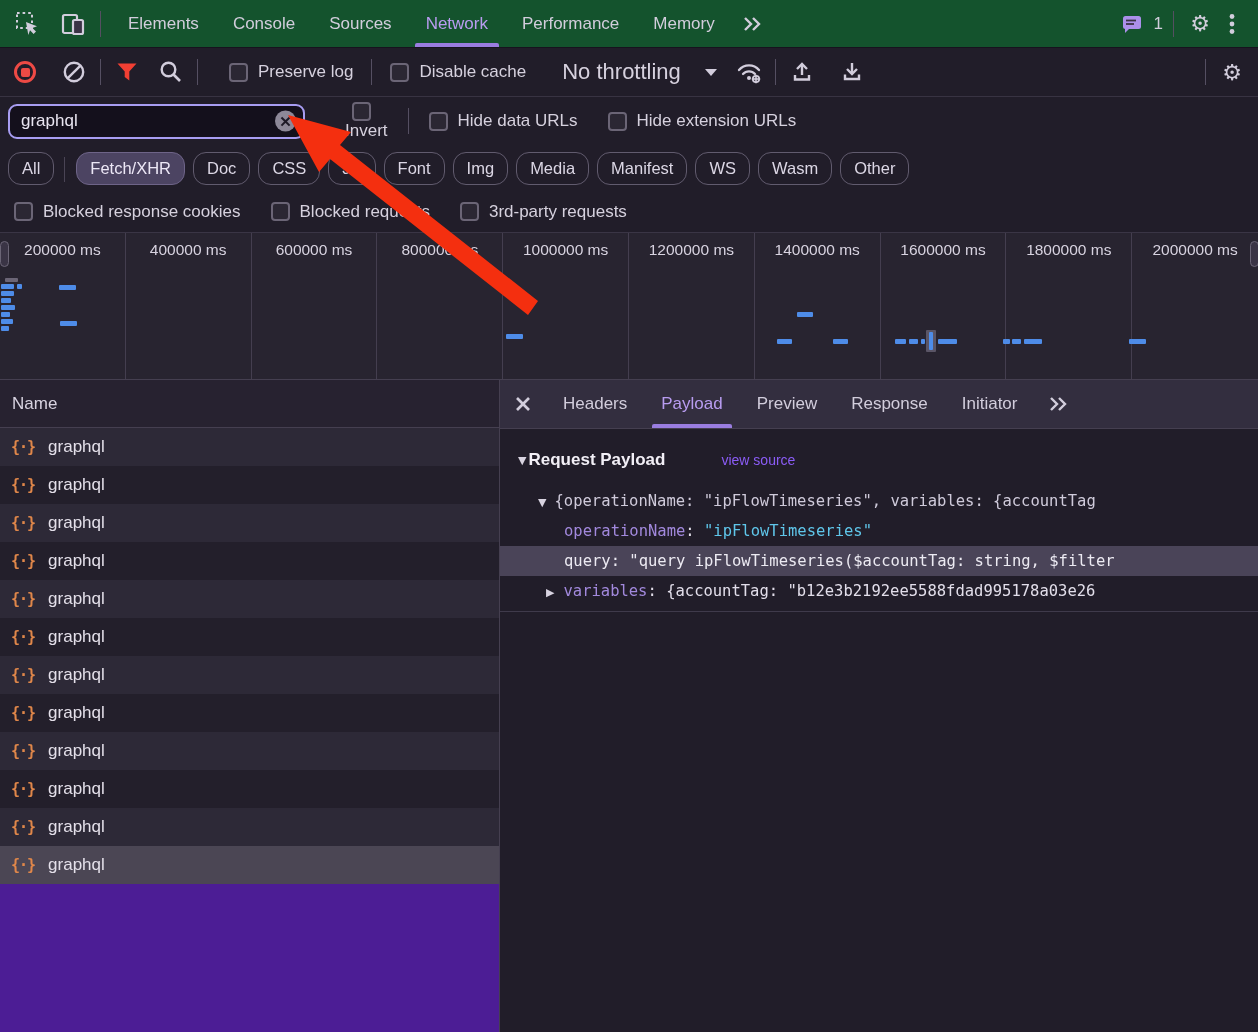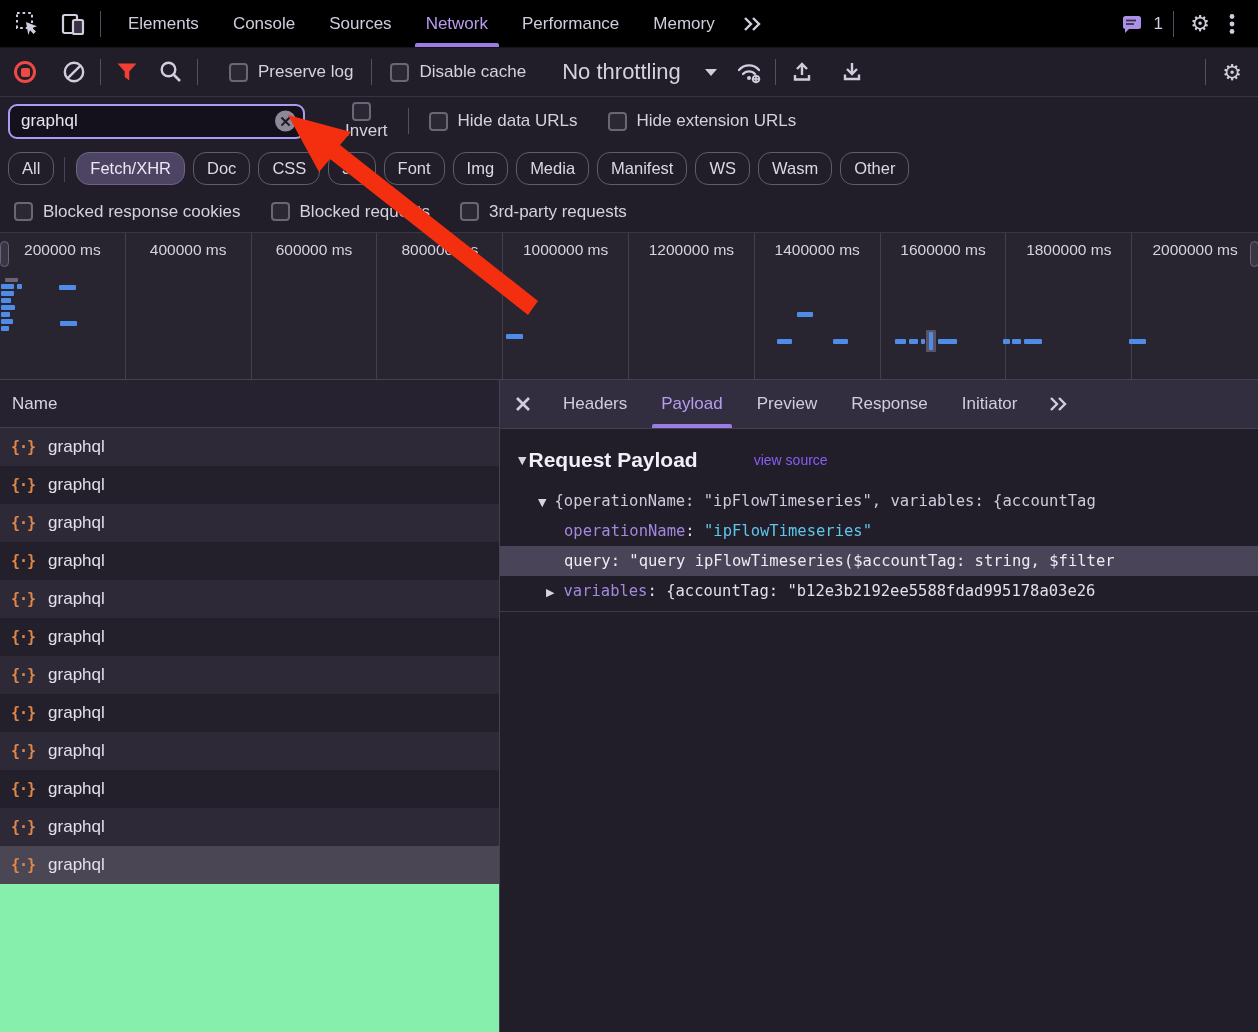--- a/index.html
+++ b/index.html
@@ -1,21 +1,21 @@
 <!DOCTYPE html>
 <html><head>
 <meta charset="utf-8">
 <style>
   * { margin:0; padding:0; box-sizing:border-box; }
   html,body { width:1258px; height:1032px; overflow:hidden; background:#1f1b26;
     font-family:"Liberation Sans", sans-serif; }
   .devtools { position:relative; width:1258px; height:1032px; background:#211d29; }
 
   
-  .tabbar { display:flex; align-items:center; height:48px; background:#000000;
+  .tabbar { display:flex; align-items:center; height:48px; background:#14532d;
     border-bottom:1px solid #17131e; }
   .tabbar .left-icons { display:flex; align-items:center; padding-left:12px; gap:14px; }
   .vsep { width:1px; height:26px; background:#554f62; margin:0 10px; }
   .main-tab { position:relative; height:100%; display:flex; align-items:center;
     padding:0 17px; font-size:17px; color:#d2cddc; cursor:default; }
   .main-tab.selected { color:#b89cf0; }
   .main-tab.selected::after { content:""; position:absolute; left:6px; right:6px;
     bottom:0; height:4px; background:#9a7de0; border-radius:2px 2px 0 0; }
   .tab-right { margin-left:auto; display:flex; align-items:center; padding-right:10px; }
   .badge-count { font-size:17px; color:#d2cddc; margin-left:6px; }
@@ -65,21 +65,21 @@
   .ruler { display:grid; grid-template-columns:repeat(10,1fr); height:100%; }
   .ruler .cell { border-right:1px solid #443e4f; text-align:center; padding-top:8px;
     font-size:15.5px; color:#d8d3e0; white-space:nowrap; overflow:hidden; }
   .ruler .cell:last-child { border-right:none; }
   .ov-bar { position:absolute; border-radius:1px; }
   .handle { position:absolute; top:8px; width:9px; height:26px; background:#3a3445;
     border:1.5px solid #6b6576; border-radius:5px; }
 
   
   .split { display:flex; height:652px; }
-  .leftpane { width:500px; flex:none; border-right:1px solid #453f50; background:#86efac;
+  .leftpane { width:500px; flex:none; border-right:1px solid #453f50; background:#4c1d95;
     display:flex; flex-direction:column; }
   .namehdr { height:48px; background:#272230; border-bottom:1px solid #453f50;
     display:flex; align-items:center; padding-left:12px; font-size:17px; color:#d8d3e0; }
   .req-row { height:38px; display:flex; align-items:center; padding-left:11px; font-size:17px; color:#e4e0ea; }
   .req-row:nth-child(odd) { background:#2d2937; }
   .req-row:nth-child(even) { background:#231f2b; }
   .req-row.selected { background:#4b4654; }
   .braces { font-family:"DejaVu Sans Mono", monospace; font-weight:bold; font-size:15px;
     color:#e0874a; margin-right:13px; letter-spacing:-1px; }
 
@@ -89,21 +89,21 @@
   .close-x { width:46px; display:flex; align-items:center; justify-content:center; }
   .dtab { position:relative; height:100%; display:flex; align-items:center; padding:13px 17px;
     font-size:17px; color:#d2cddc; }
   .dtab.selected { color:#b89cf0; }
   .dtab.selected::after { content:""; position:absolute; left:8px; right:8px; bottom:0;
     height:4px; background:#9a7de0; border-radius:2px 2px 0 0; }
 
   .payload { padding-top:15px; font-size:17px; color:#e2deea; white-space:nowrap; overflow:hidden; }
   .sect-hdr { display:flex; align-items:center; padding-left:18px; height:32px; }
   .tri { font-family:"DejaVu Sans", sans-serif; font-size:11px; color:#d8d3e0; }
-  .sect-hdr .title { font-weight:bold; font-size:21px; color:#f2eff6; margin-left:2px; }
+  .sect-hdr .title { font-weight:bold; font-size:17px; color:#f2eff6; margin-left:2px; }
   .view-src { margin-left:56px; color:#8b5cf6; font-size:14px; }
   .mono { font-family:"DejaVu Sans Mono", monospace; font-size:15.5px; }
   .pl-line { height:30px; line-height:30px; white-space:nowrap; overflow:hidden; }
   .l1 { padding-left:38px; color:#cfcada; margin-top:10px; }
   .l1 .tri { margin-right:8px; }
   .l2 { padding-left:64px; }
   .l3 { padding-left:64px; background:#4a4458; color:#eceaf2; }
   .l4 { padding-left:46px; }
   .l4 .tri { margin-right:9px; }
   .key { color:#a289dd; }

